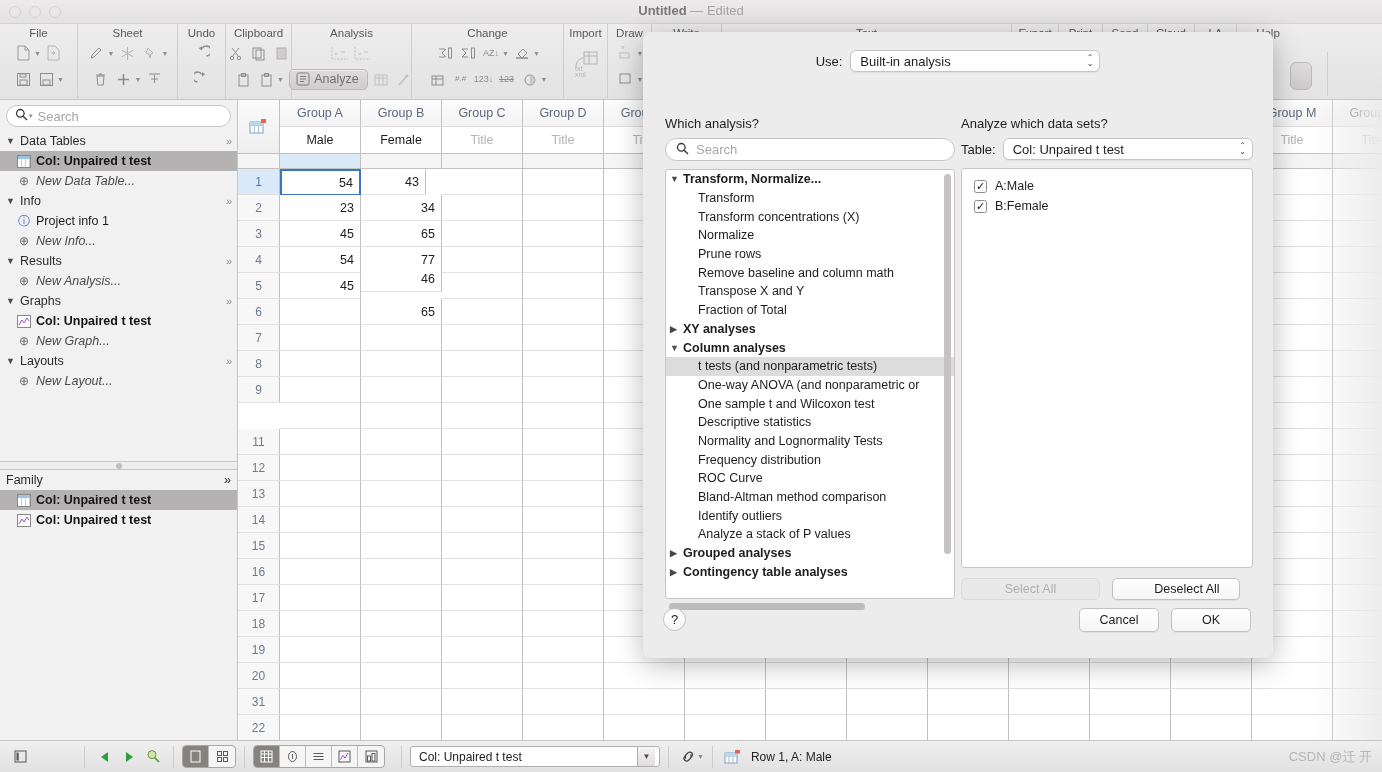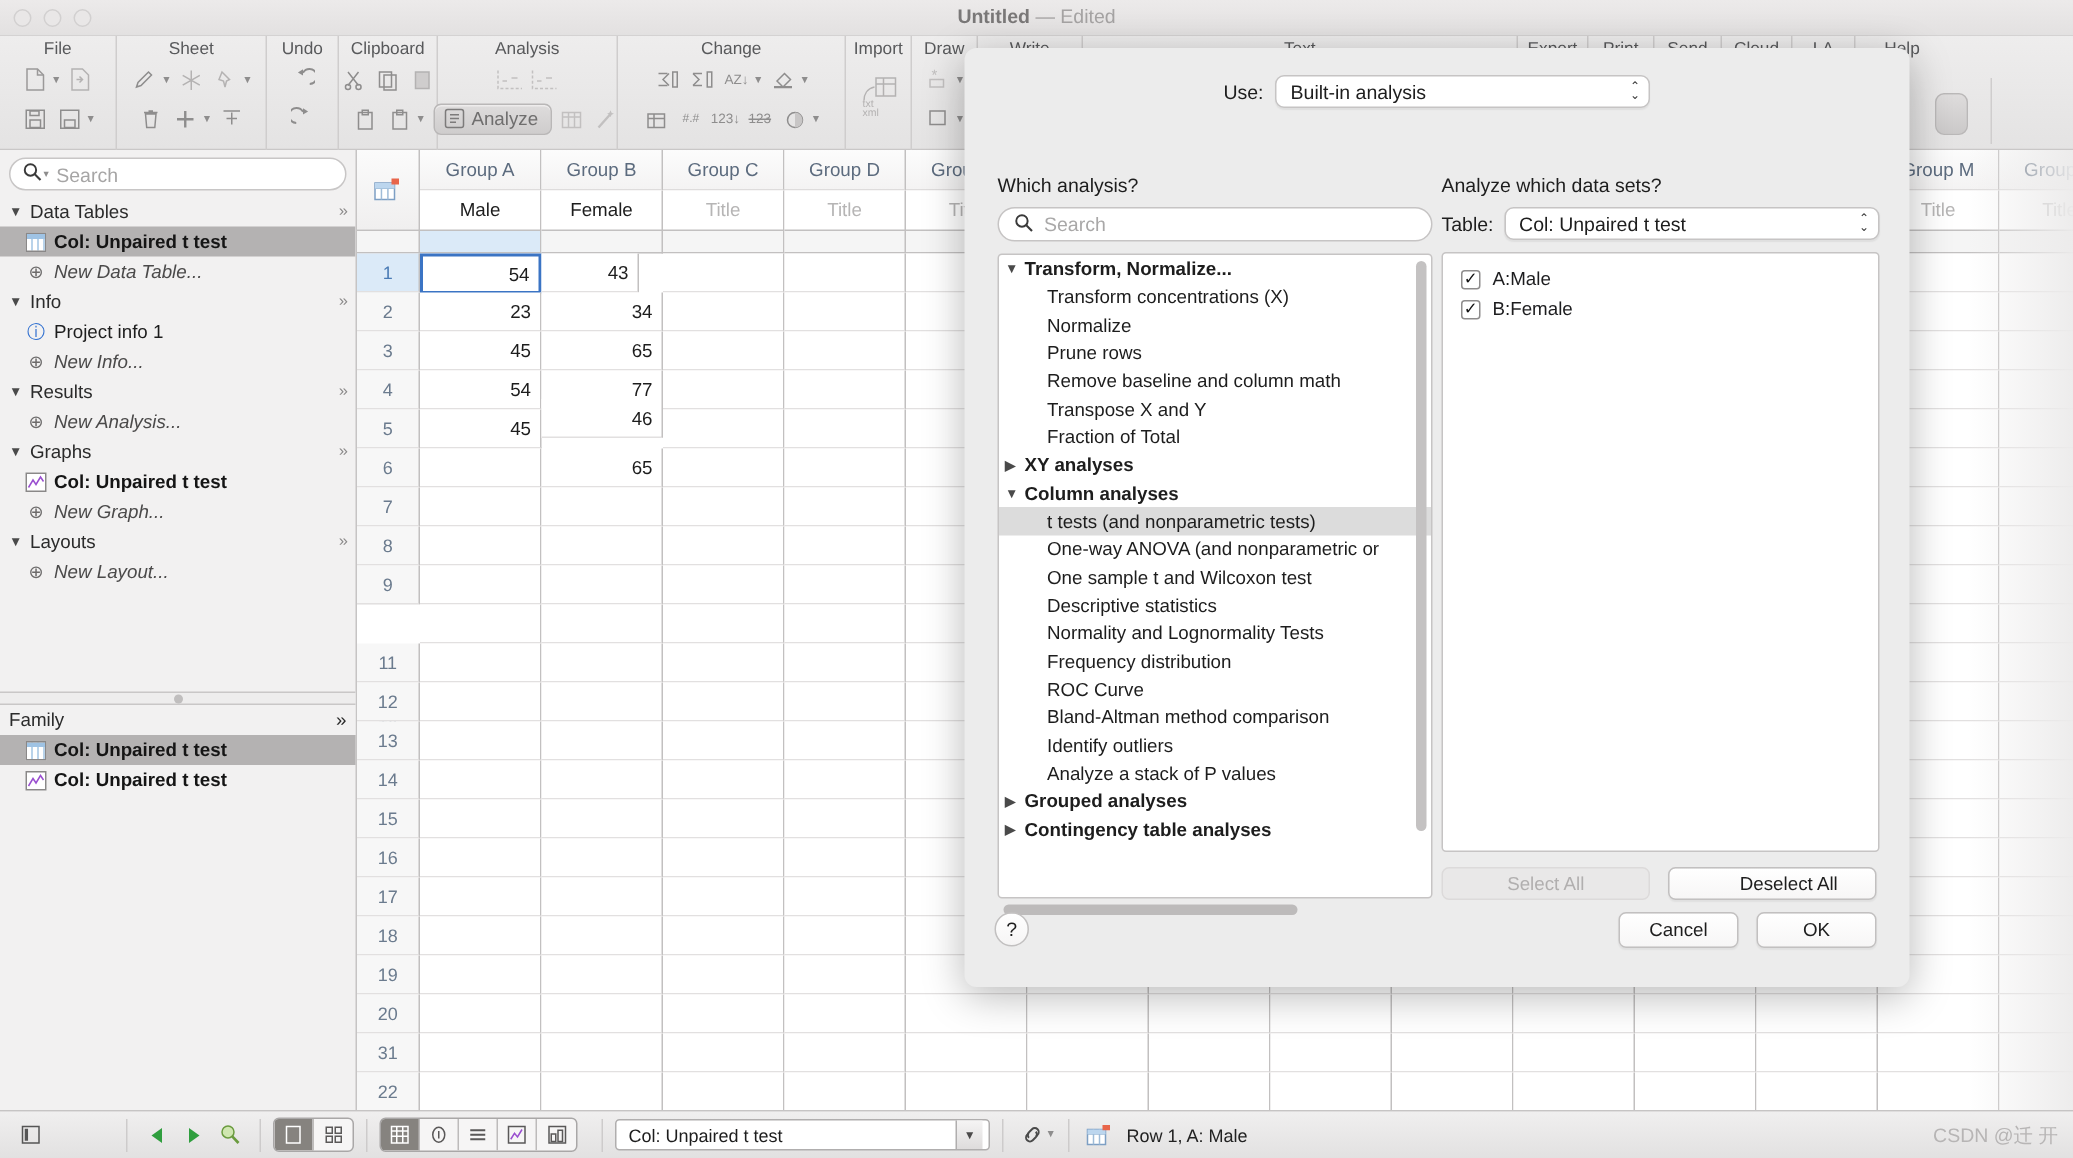--- a/index.html
+++ b/index.html
@@ -1154,20 +1154,23 @@
           </span>
           <span class="sph">Search</span>
         </div>
         <div class="listbox">
           <div id="analysis-tree">
               <div class="lrow group">
                 <span class="tw">▼</span>
                 <span>Transform, Normalize...</span>
               </div>
               <div class="lrow child">
+                <span>Transform</span>
+              </div>
+              <div class="lrow child">
                 <span>Transform concentrations (X)</span>
               </div>
               <div class="lrow child">
                 <span>Normalize</span>
               </div>
               <div class="lrow child">
                 <span>Prune rows</span>
               </div>
               <div class="lrow child">
                 <span>Remove baseline and column math</span>
@@ -1249,21 +1252,21 @@
             <span class="cbox">✓</span>
             <span>A:Male</span>
           </div>
           <div class="cbrow">
             <span class="cbox">✓</span>
             <span>B:Female</span>
           </div>
         </div>
         <div class="selbtn-row">
           <span class="btn disabled" style="width:139px;">Select All</span>
-          <span class="btn" style="width:139px;padding-left:22px;">Deselect All</span>
+          <span class="btn" style="width:128px;padding-left:22px;">Deselect All</span>
         </div>
       </div>
     </div>
 
     <div class="dlg-footer">
       <span class="help-btn">?</span>
       <div class="footer-btns">
         <span class="btn btn-wide">Cancel</span>
         <span class="btn btn-wide">OK</span>
       </div>

